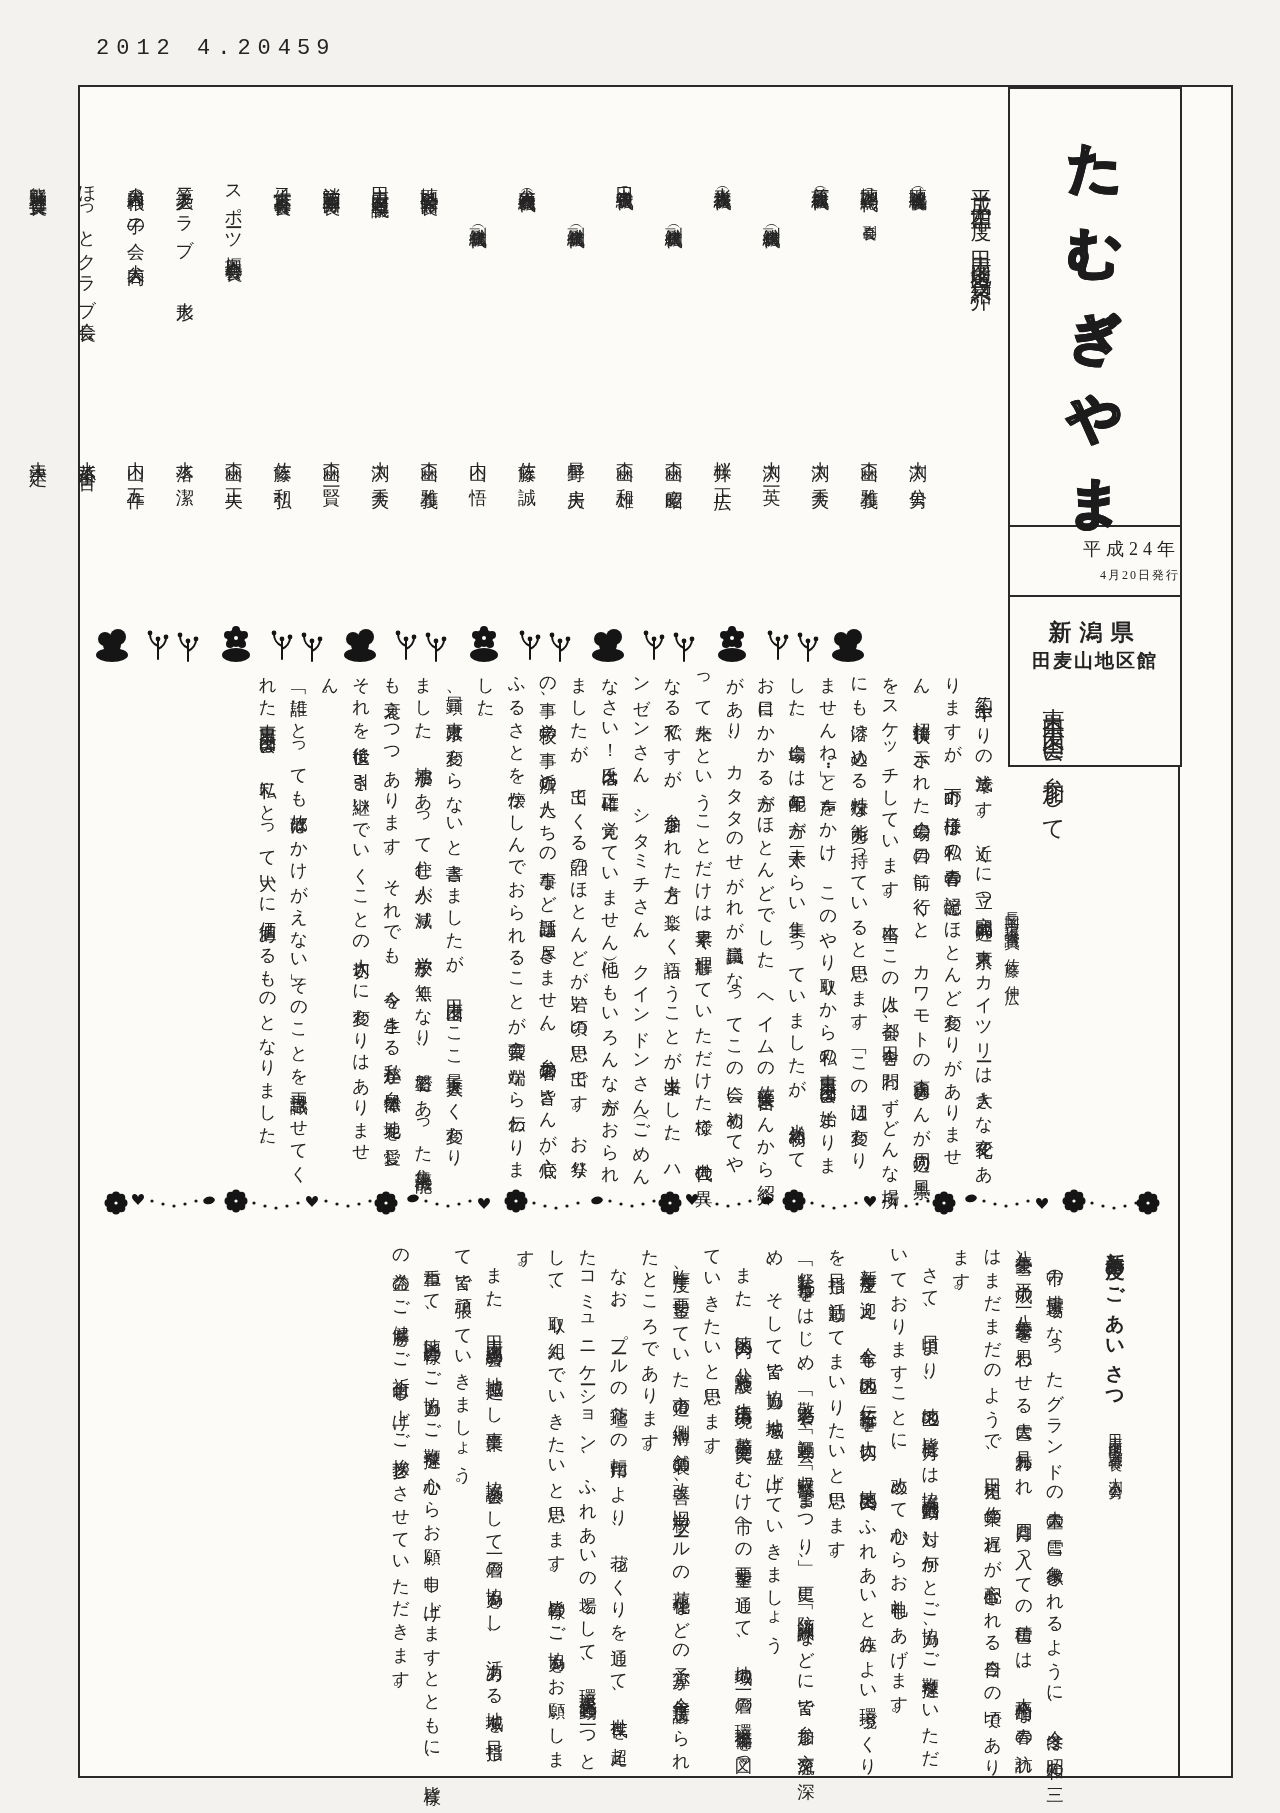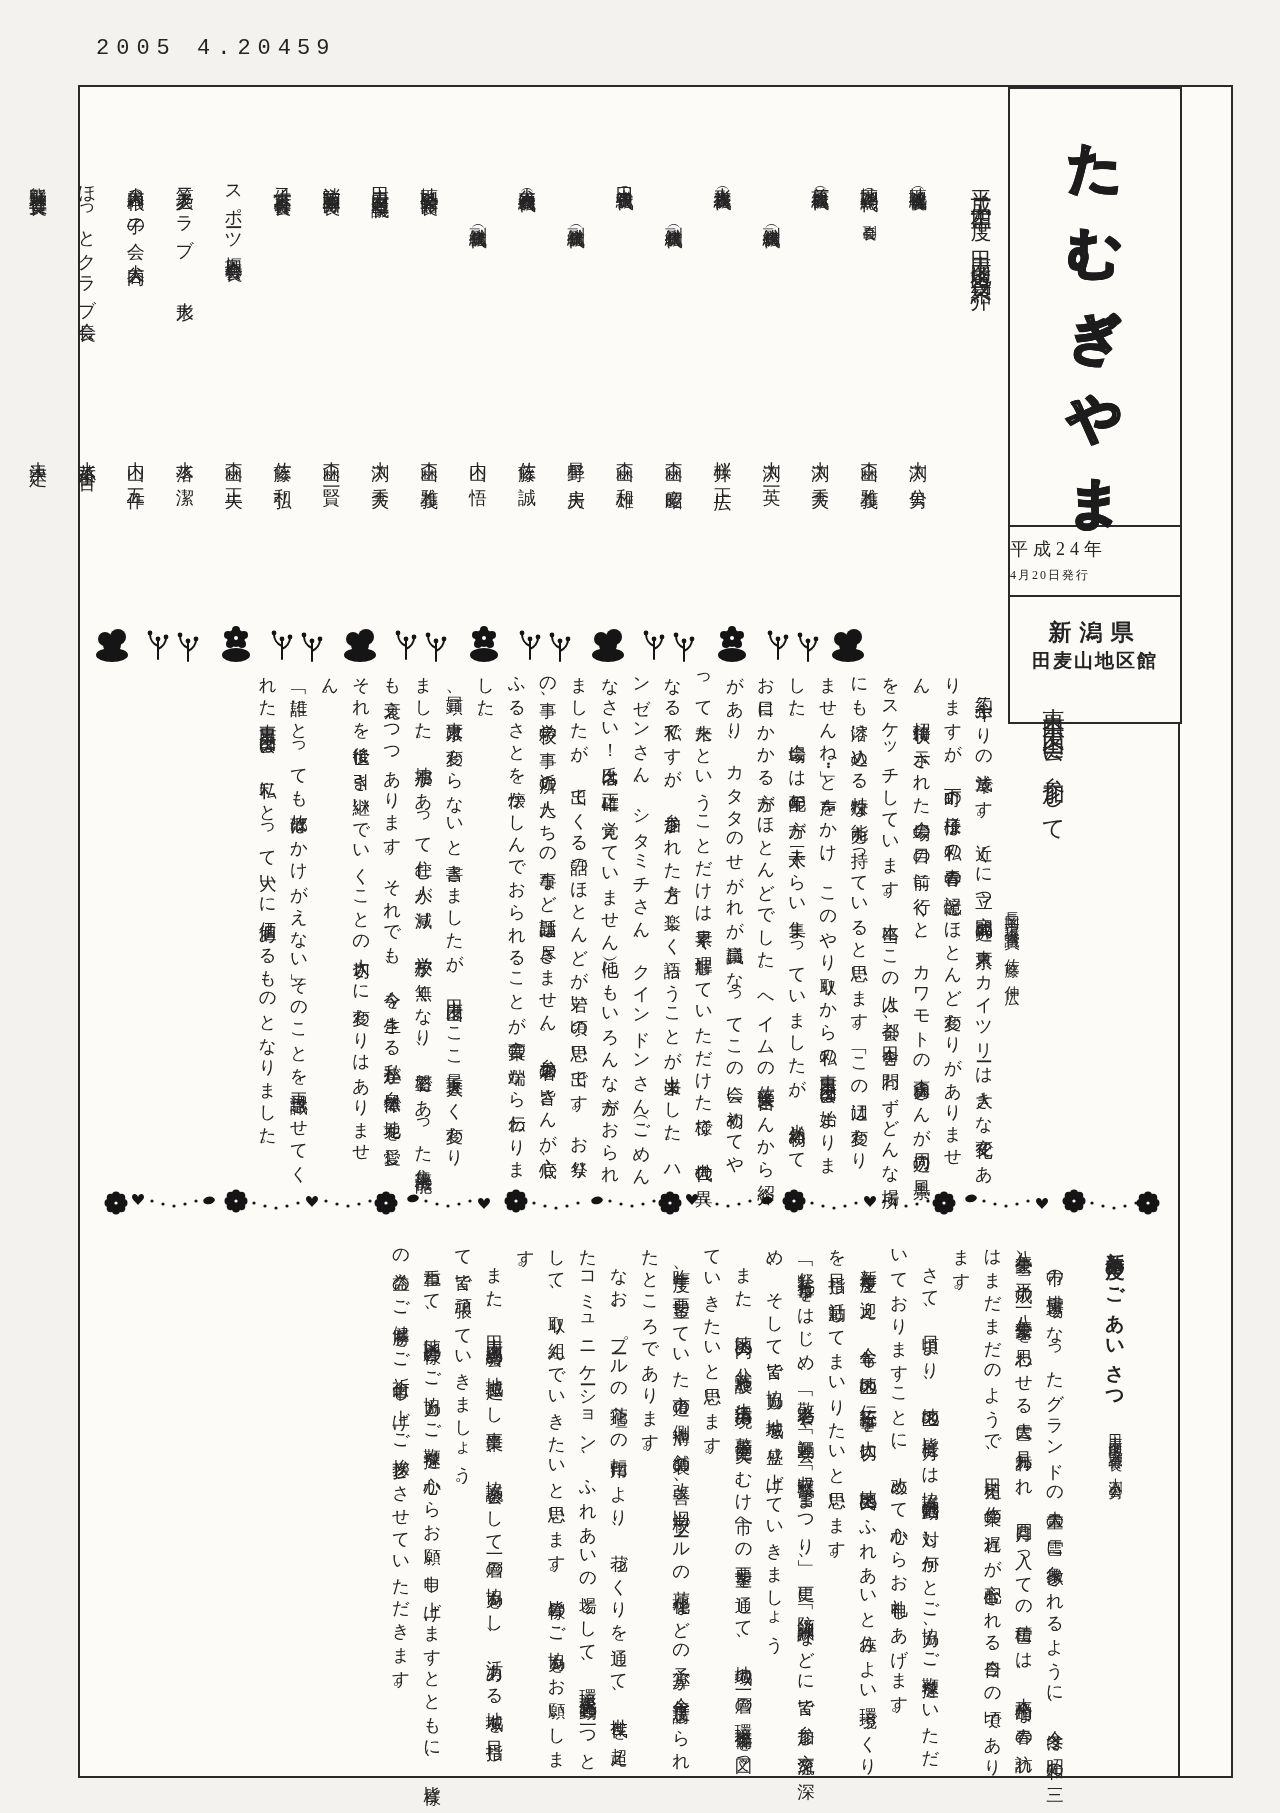--- a/index.html
+++ b/index.html
@@ -28,24 +28,24 @@
   .sidebar{position:absolute;left:928px;top:0;width:174px;}
   .sb-box{border:2px solid #2a2a2a;box-sizing:border-box;background:#fcfbf8;}
   .sb-art{height:440px;display:flex;justify-content:center;align-items:center;}
   .art-title{
     font-size:54px;font-weight:bold;letter-spacing:22px;line-height:1;
     color:#fcfbf8;
     -webkit-text-stroke:2.5px #1c1c1c;
     text-shadow:1px 1px 0 #1c1c1c,-1px -1px 0 #1c1c1c,1px -1px 0 #1c1c1c,-1px 1px 0 #1c1c1c;
     padding-top:14px;
   }
-  .sb-date{height:72px;margin-top:-2px;text-align:left;padding-top:10px;}
+  .sb-date{height:72px;margin-top:-2px;text-align:right;padding-top:10px;}
   .sb-date .l1{font-size:18px;letter-spacing:5px;}
   .sb-date .l2{font-size:12px;letter-spacing:2px;margin-top:6px;}
-  .sb-region{height:129px;margin-top:-2px;text-align:center;padding-top:20px;}
+  .sb-region{height:172px;margin-top:-2px;text-align:center;padding-top:20px;}
   .sb-region .l1{font-size:23px;font-weight:bold;letter-spacing:8px;}
   .sb-region .l2{font-size:19px;font-weight:bold;letter-spacing:2px;}
 
   
   .officers{
     position:absolute;left:8px;top:86px;width:912px;height:448px;
     writing-mode:vertical-rl;text-orientation:mixed;
     font-size:18px;letter-spacing:2px;line-height:2.05;
   }
   .officers-heading{font-size:21px;letter-spacing:5px;margin-left:24px;line-height:1.9;}
@@ -78,21 +78,21 @@
     writing-mode:vertical-rl;text-orientation:mixed;
     font-size:17.5px;letter-spacing:3px;
   }
   svg .ink{fill:#151515;}
   svg .inkline{stroke:#151515;stroke-width:2;fill:none;stroke-linecap:round;}
 </style>
 </head>
 <body>
 
 <div class="top-header">
-  <span class="hdr-date">2005 4.20</span>
+  <span class="hdr-date">2012 4.20</span>
   <span class="hdr-num">459</span>
 </div>
 
 <div class="page-box">
   <div class="right-rule"></div>
 
   <div class="sidebar">
     <div class="sb-box sb-art">
       <div class="art-title vert">たむぎやま</div>
     </div>

